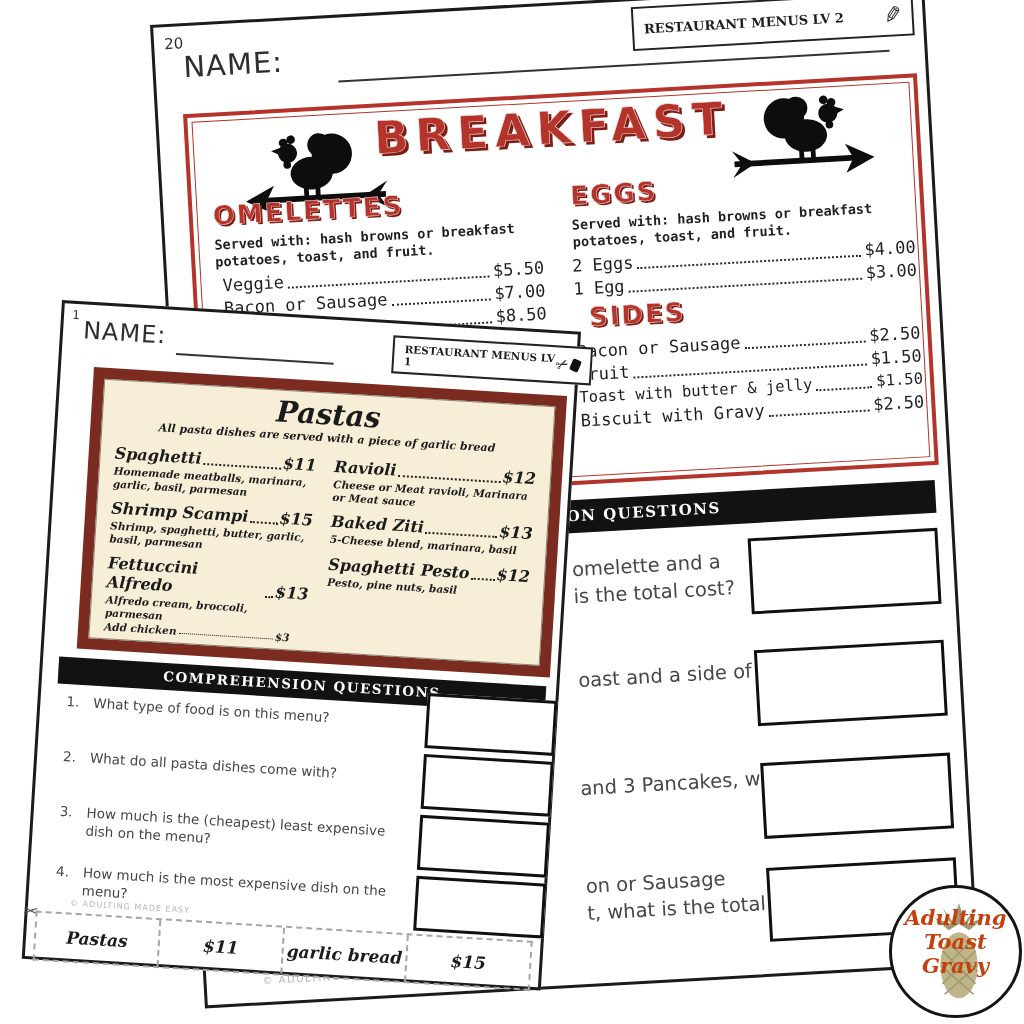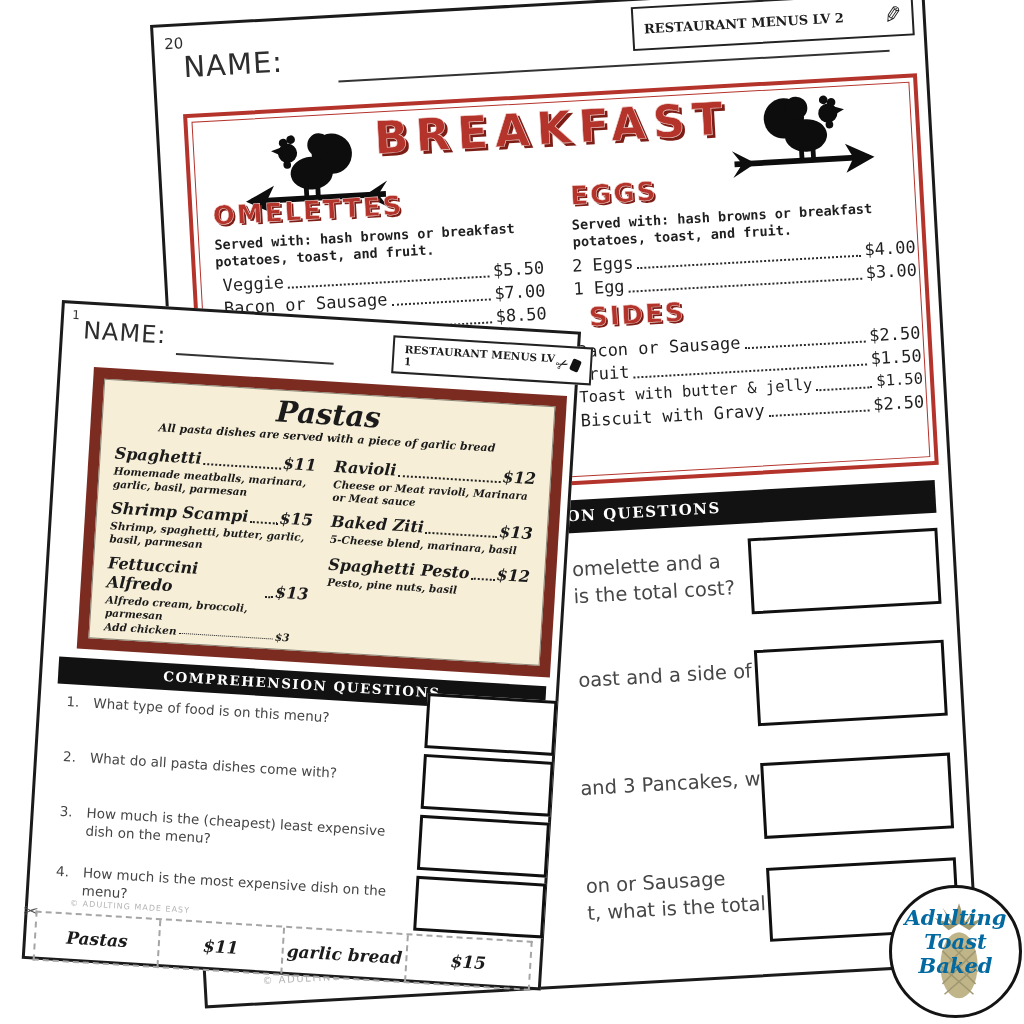--- a/index.html
+++ b/index.html
@@ -42,21 +42,21 @@
   .p-dots{flex:1;border-bottom:2px dotted #222;margin:0 2px 3px 2px;min-width:8px;}
   .p-desc{font-size:10.5px;line-height:12.5px;margin-top:2px;}
   .p-extra{display:flex;align-items:flex-end;font-size:10.5px;width:92%;margin-top:2px;}
   .copyright{color:#b5b5b5;font-size:10px;letter-spacing:1.5px;}
   .wb{display:flex;border:2px dashed #a5a5a5;box-sizing:border-box;}
   .wb-cell{flex:1;border-right:2px dashed #a5a5a5;display:flex;align-items:center;justify-content:center;font-size:17px;}
   .wb-cell:last-child{border-right:none;}
   #logo{position:absolute;left:889px;top:885px;width:133px;height:133px;border-radius:50%;
         background:#fff;border:3px solid #141414;z-index:5;box-sizing:border-box;text-align:center;overflow:hidden;}
   .logo-text{position:relative;z-index:2;font-family:"DejaVu Serif",serif;font-style:italic;font-weight:bold;
-             color:#0369a1;font-size:21px;line-height:24px;margin-top:18px;}
+             color:#c2410c;font-size:21px;line-height:24px;margin-top:18px;}
   .icon{display:inline-block;color:#1e1e1e;}
 </style>
 </head>
 <body>
 
 <div id="page-back" class="page">
 
   <div class="abs pagenum" style="left:10px;top:8px;font-size:15px;">20</div>
 
   <div class="abs name-label" style="left:28px;top:24px;font-size:29px;">NAME:</div>
@@ -327,15 +327,15 @@
         <line x1="12" y1="62" x2="44" y2="90"></line>
       <line x1="18" y1="38" x2="48" y2="68"></line>
         <line x1="46" y1="48" x2="14" y2="80"></line>
       <line x1="48" y1="62" x2="16" y2="90"></line>
         <line x1="42" y1="38" x2="12" y2="68"></line>
     </g>
   </svg>
   <div class="logo-text">
     <div>Adulting</div>
     <div>Toast</div>
-    <div>Baked</div>
+    <div>Gravy</div>
   </div>
 </div>
 
 </body></html>

